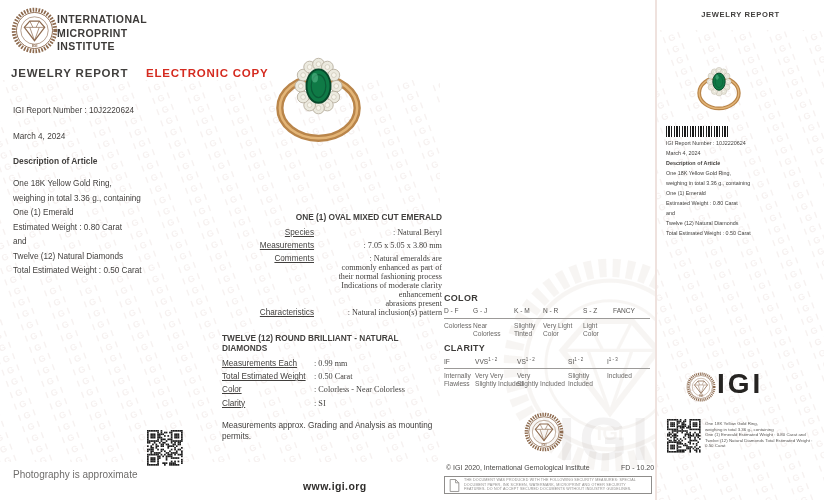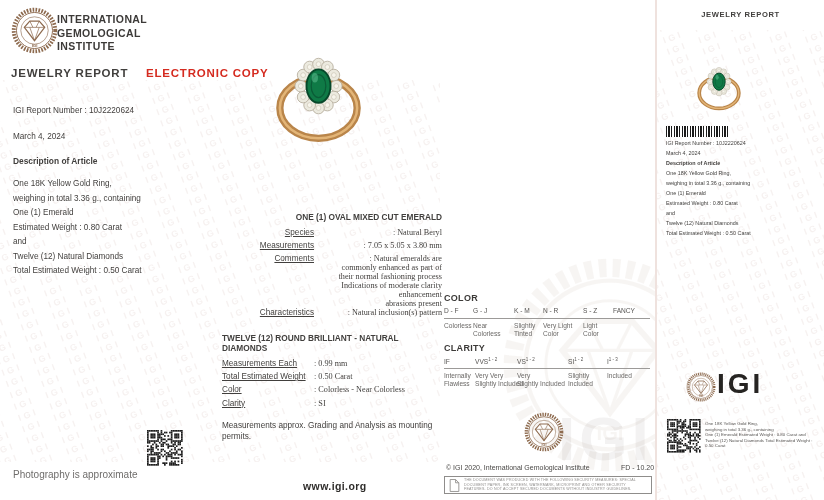--- a/index.html
+++ b/index.html
@@ -150,21 +150,21 @@
         <use href="#seal-def"></use>
       </svg>
     <div class="big-wm-text">IGI</div>
   </div>
 
   <svg class="abs seal-main" width="47" height="47" viewBox="0 0 60 60">
       <use href="#seal-def"></use>
     </svg>
   <div class="abs institute-name">
     <div>INTERNATIONAL</div>
-    <div>GEMOLOGICAL</div>
+    <div>MICROPRINT</div>
     <div>INSTITUTE</div>
   </div>
 
   <div class="abs report-type">JEWELRY REPORT</div>
   <div class="abs copy-type" id="copy-type" style="color: rgb(213, 43, 32);">ELECTRONIC COPY</div>
 
   <div class="abs report-number">IGI Report Number : 10J2220624</div>
   <div class="abs report-date">March 4, 2024</div>
 
   <div class="abs desc-title">Description of Article</div>

